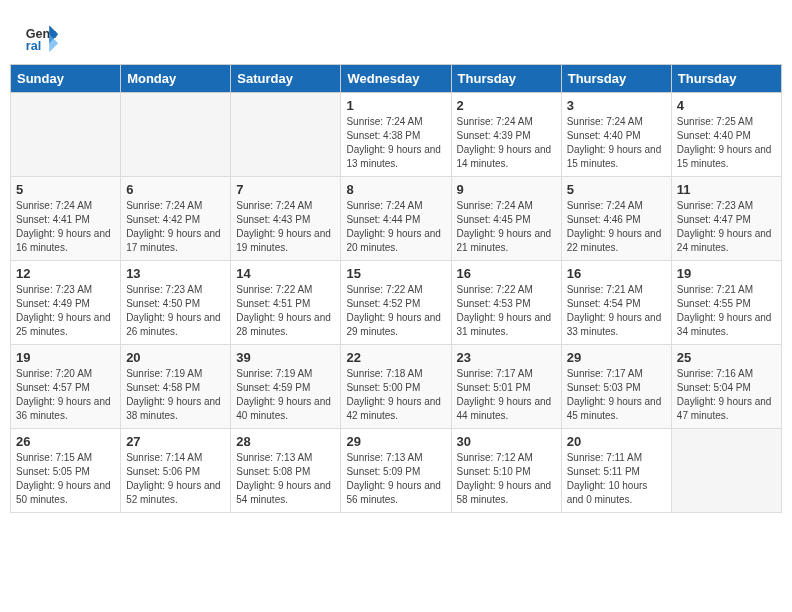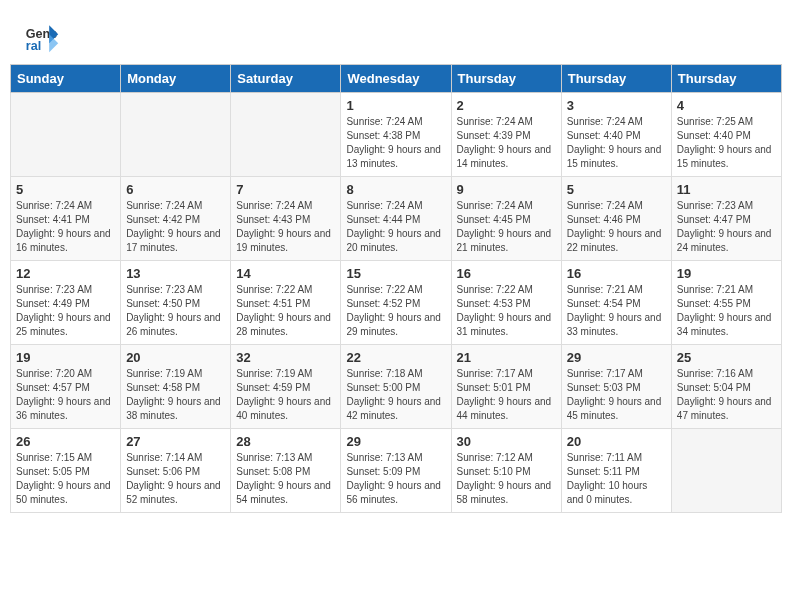--- a/index.html
+++ b/index.html
@@ -205,29 +205,29 @@
         <tr>
           <td>
             <span class="day-num">19</span>
             <div class="day-info">Sunrise: 7:20 AM<br>Sunset: 4:57 PM<br>Daylight: 9 hours and 36 minutes.</div>
           </td>
           <td>
             <span class="day-num">20</span>
             <div class="day-info">Sunrise: 7:19 AM<br>Sunset: 4:58 PM<br>Daylight: 9 hours and 38 minutes.</div>
           </td>
           <td>
-            <span class="day-num">32</span>
+            <span class="day-num">39</span>
             <div class="day-info">Sunrise: 7:19 AM<br>Sunset: 4:59 PM<br>Daylight: 9 hours and 40 minutes.</div>
           </td>
           <td>
             <span class="day-num">22</span>
             <div class="day-info">Sunrise: 7:18 AM<br>Sunset: 5:00 PM<br>Daylight: 9 hours and 42 minutes.</div>
           </td>
           <td>
-            <span class="day-num">21</span>
+            <span class="day-num">23</span>
             <div class="day-info">Sunrise: 7:17 AM<br>Sunset: 5:01 PM<br>Daylight: 9 hours and 44 minutes.</div>
           </td>
           <td>
             <span class="day-num">29</span>
             <div class="day-info">Sunrise: 7:17 AM<br>Sunset: 5:03 PM<br>Daylight: 9 hours and 45 minutes.</div>
           </td>
           <td>
             <span class="day-num">25</span>
             <div class="day-info">Sunrise: 7:16 AM<br>Sunset: 5:04 PM<br>Daylight: 9 hours and 47 minutes.</div>
           </td>

